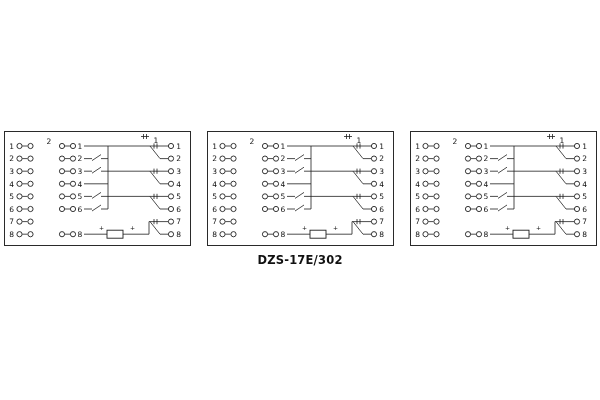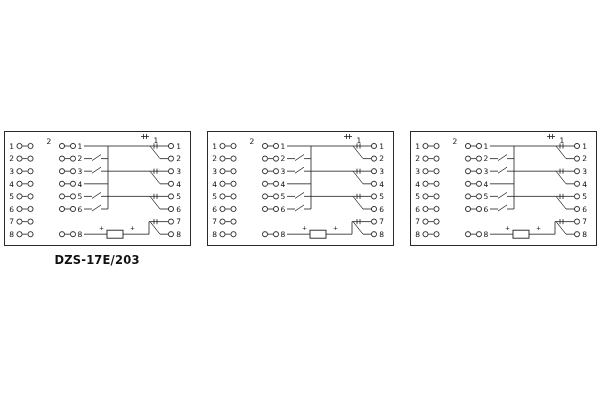--- a/index.html
+++ b/index.html
@@ -153,21 +153,20 @@
           <line x1="153" y1="62.800000000000004" x2="153" y2="68" stroke="#1f1f1f" stroke-width="0.8"></line>
           <line x1="146" y1="65.4" x2="156" y2="78" stroke="#1f1f1f" stroke-width="0.8"></line>
           <line x1="156" y1="78" x2="164.4" y2="78" stroke="#1f1f1f" stroke-width="0.8"></line>
           <line x1="146" y1="90.6" x2="164.4" y2="90.6" stroke="#1f1f1f" stroke-width="0.8"></line>
           <line x1="150" y1="88" x2="150" y2="93.19999999999999" stroke="#1f1f1f" stroke-width="0.8"></line>
           <line x1="153" y1="88" x2="153" y2="93.19999999999999" stroke="#1f1f1f" stroke-width="0.8"></line>
           <line x1="146" y1="90.6" x2="156" y2="103.2" stroke="#1f1f1f" stroke-width="0.8"></line>
           <line x1="156" y1="103.2" x2="164.4" y2="103.2" stroke="#1f1f1f" stroke-width="0.8"></line>
         </g>
       </svg>
-      <figcaption>DZS-17E/203</figcaption>
     </figure>
     <figure class="panel">
       <svg viewBox="0 0 187 115" width="187" height="115">
         <rect x="0.5" y="0.5" width="186" height="114" fill="#fff" stroke="#2a2a2a" stroke-width="1"></rect>
         <g>
           <text x="10" y="17.7" text-anchor="end" font-size="7.5" fill="#111111" font-family="DejaVu Sans, Liberation Sans, sans-serif">1</text>
           <circle cx="15.5" cy="15" r="2.6" fill="#fff" stroke="#1f1f1f" stroke-width="0.9"></circle>
           <line x1="18.3" y1="15" x2="23.5" y2="15" stroke="#1f1f1f" stroke-width="0.8"></line>
           <circle cx="26.5" cy="15" r="2.6" fill="#fff" stroke="#1f1f1f" stroke-width="0.9"></circle>
           <text x="10" y="30.3" text-anchor="end" font-size="7.5" fill="#111111" font-family="DejaVu Sans, Liberation Sans, sans-serif">2</text>
@@ -293,20 +292,21 @@
           <line x1="153" y1="62.800000000000004" x2="153" y2="68" stroke="#1f1f1f" stroke-width="0.8"></line>
           <line x1="146" y1="65.4" x2="156" y2="78" stroke="#1f1f1f" stroke-width="0.8"></line>
           <line x1="156" y1="78" x2="164.4" y2="78" stroke="#1f1f1f" stroke-width="0.8"></line>
           <line x1="146" y1="90.6" x2="164.4" y2="90.6" stroke="#1f1f1f" stroke-width="0.8"></line>
           <line x1="150" y1="88" x2="150" y2="93.19999999999999" stroke="#1f1f1f" stroke-width="0.8"></line>
           <line x1="153" y1="88" x2="153" y2="93.19999999999999" stroke="#1f1f1f" stroke-width="0.8"></line>
           <line x1="146" y1="90.6" x2="156" y2="103.2" stroke="#1f1f1f" stroke-width="0.8"></line>
           <line x1="156" y1="103.2" x2="164.4" y2="103.2" stroke="#1f1f1f" stroke-width="0.8"></line>
         </g>
       </svg>
+      <figcaption>DZS-17E/302</figcaption>
     </figure>
     <figure class="panel">
       <svg viewBox="0 0 187 115" width="187" height="115">
         <rect x="0.5" y="0.5" width="186" height="114" fill="#fff" stroke="#2a2a2a" stroke-width="1"></rect>
         <g>
           <text x="10" y="17.7" text-anchor="end" font-size="7.5" fill="#111111" font-family="DejaVu Sans, Liberation Sans, sans-serif">1</text>
           <circle cx="15.5" cy="15" r="2.6" fill="#fff" stroke="#1f1f1f" stroke-width="0.9"></circle>
           <line x1="18.3" y1="15" x2="23.5" y2="15" stroke="#1f1f1f" stroke-width="0.8"></line>
           <circle cx="26.5" cy="15" r="2.6" fill="#fff" stroke="#1f1f1f" stroke-width="0.9"></circle>
           <text x="10" y="30.3" text-anchor="end" font-size="7.5" fill="#111111" font-family="DejaVu Sans, Liberation Sans, sans-serif">2</text>

